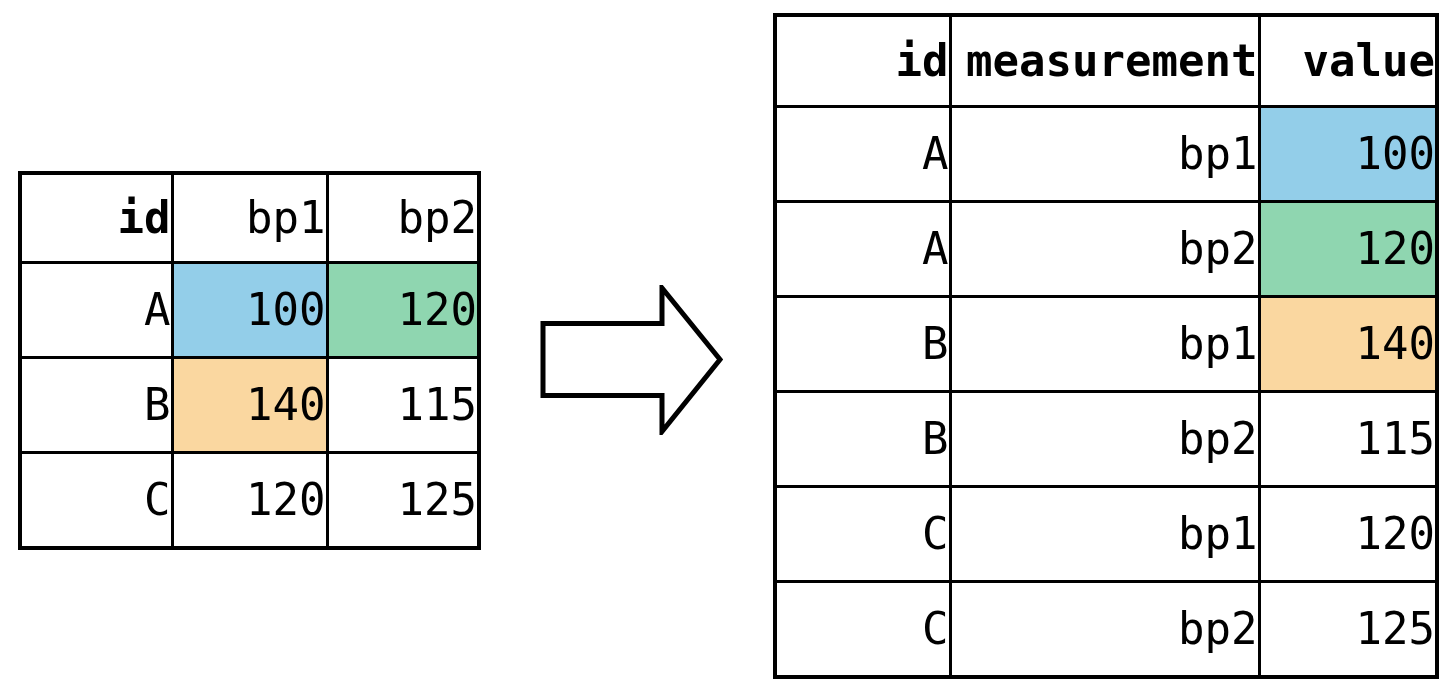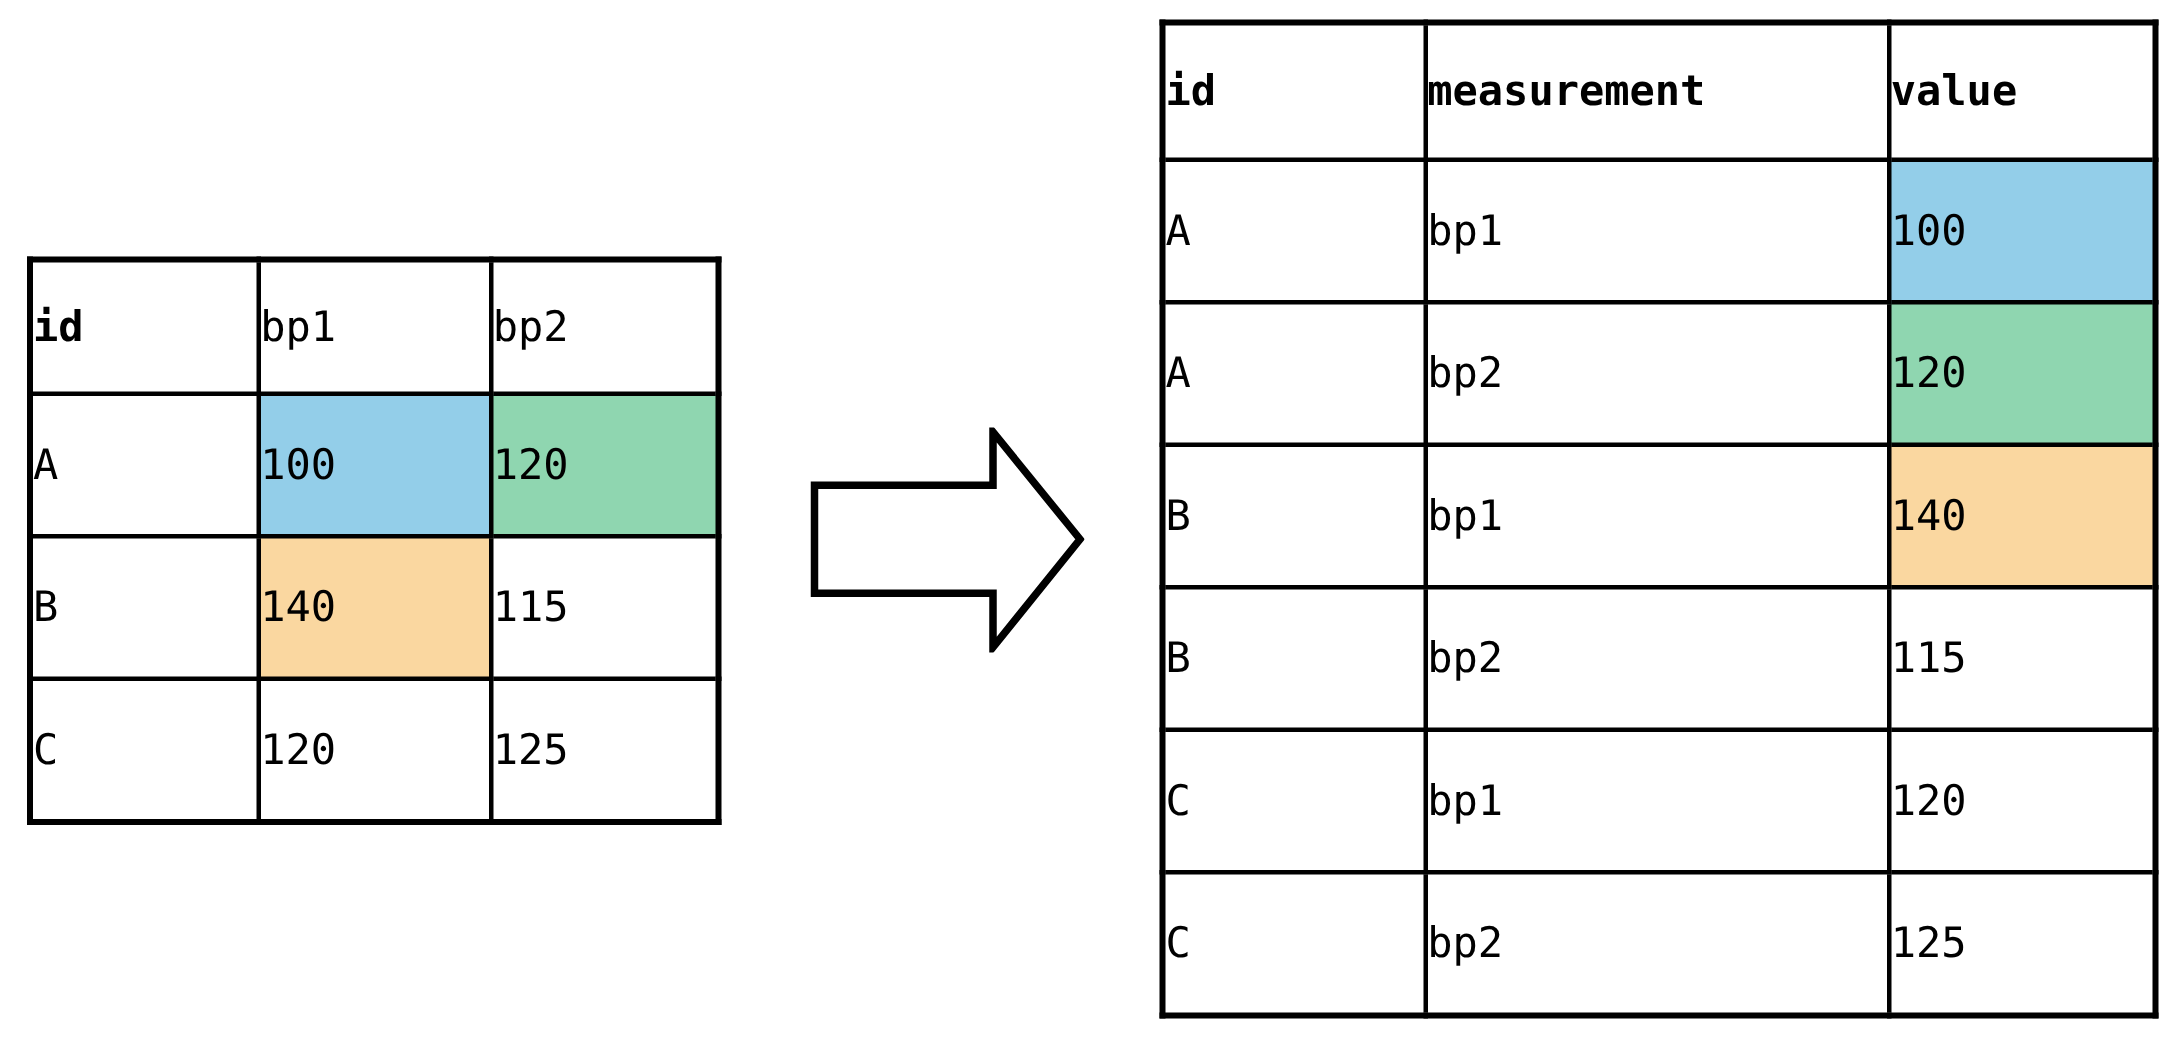--- a/index.html
+++ b/index.html
@@ -23,23 +23,23 @@
     background: #ffffff;
   }
   table.tbl, table.tbl th, table.tbl td {
     border: 3px solid #000000;
   }
   table.tbl {
     border-width: 4px;
   }
   table.tbl th, table.tbl td {
     padding: 0;
-    text-align: left;
+    text-align: right;
     vertical-align: middle;
-    font-size: 28px;
+    font-size: 44px;
     line-height: 1;
     white-space: nowrap;
   }
   
   table.wide { left: 18px; top: 171px; }
   table.wide th { height: 86px; font-weight: normal; }
   table.wide th:first-child { font-weight: bold; }
   table.wide td { height: 92px; }
   
   table.long { left: 773px; top: 13px; }

